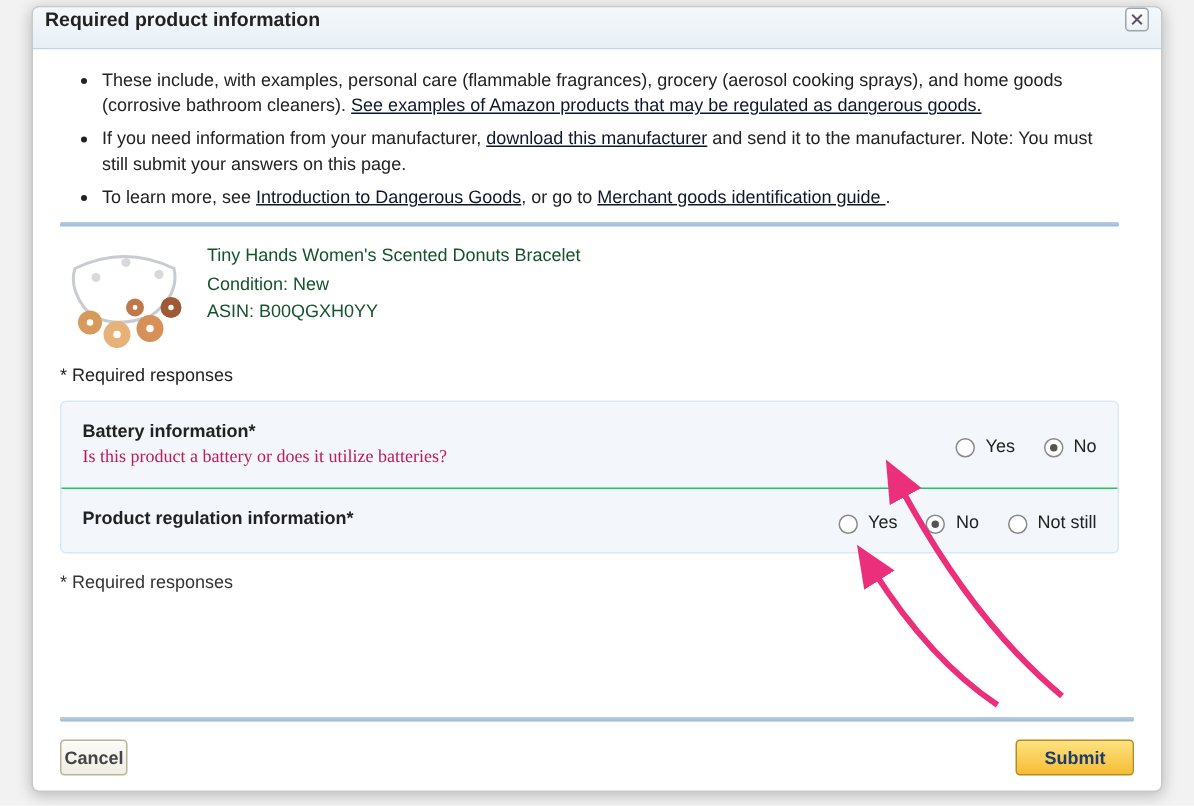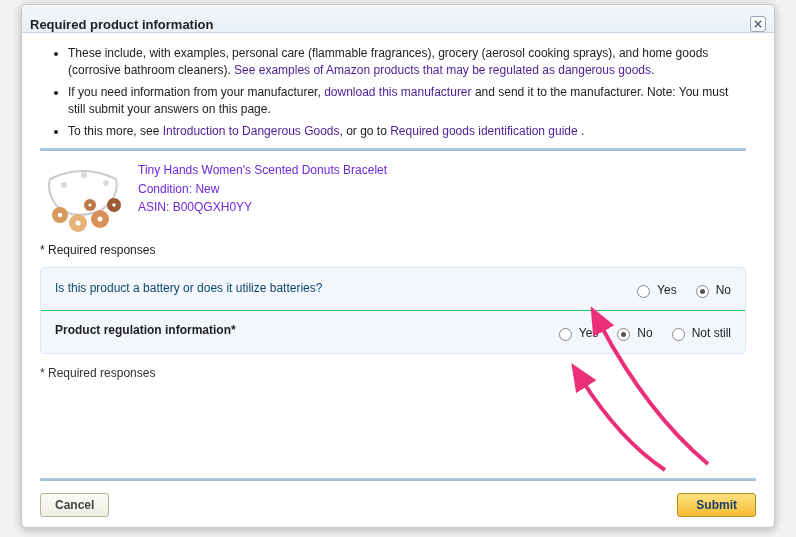--- a/index.html
+++ b/index.html
@@ -30,21 +30,21 @@
     border-radius: 5px;
     box-shadow: 0 2px 10px rgba(0,0,0,0.25);
     display: flex;
     flex-direction: column;
   }
   .dialog-header {
     height: 28px;
     background: linear-gradient(#f4f8fb, #e8f0f6);
     border-bottom: 1px solid #c2d4e2;
     display: flex;
-    align-items: flex-end;
+    align-items: flex-start;
     padding: 0 8px;
     border-radius: 5px 5px 0 0;
   }
   .dialog-title {
     font-weight: bold;
     font-size: 13px;
     color: #222;
     flex: 1;
   }
   .close-btn {
@@ -65,53 +65,53 @@
   .scroll-region {
     height: 430px;
     overflow-y: auto;
     padding-right: 10px;
   }
   .scroll-region::-webkit-scrollbar { width: 16px; }
   .scroll-region::-webkit-scrollbar-track { background: #f0f0f0; border-left: 1px solid #ddd; }
   .scroll-region::-webkit-scrollbar-thumb { background: #c8c8c8; border: 3px solid #f0f0f0; border-radius: 8px; }
   .intro ul { margin: 4px 0 8px 0; padding-left: 28px; }
   .intro li { margin-bottom: 4px; line-height: 1.45; color: #222; }
-  a.link { color: #4c1d95; cursor: pointer; }
+  a.link { color: #0f172a; text-decoration: underline; cursor: pointer; }
   .divider {
     height: 3px;
     background: linear-gradient(#b8cde0, #9cbad6);
     margin: 6px 0 10px 0;
     border-radius: 1px;
   }
   .product-row {
     display: flex;
     gap: 12px;
     margin-bottom: 10px;
   }
   .product-thumb {
     width: 86px; height: 72px;
     position: relative;
   }
-  .product-details { line-height: 1.55; color: #6d28d9; }
+  .product-details { line-height: 1.55; color: #14532d; }
   .req-legend { margin: 8px 0 10px 0; color: #222; }
   .question-panel {
     background: #f3f7fc;
     border: 1px solid #dbe7f2;
     border-radius: 4px;
     padding: 0;
     margin-bottom: 12px;
   }
   .question {
     display: flex;
     padding: 12px 14px;
   }
   .question + .question { border-top: 1px solid #22c55e; }
   .q-left { flex: 1; padding-right: 20px; }
   .q-title { font-weight: bold; color: #222; margin-bottom: 2px; }
-  .q-desc { color: #0c4a6e; line-height: 1.4; }
+  .q-desc { color: #be185d; line-height: 1.4; font-family: Liberation Serif, serif; }
   .q-options {
     display: flex;
     align-items: center;
     gap: 14px;
     white-space: nowrap;
     padding-top: 2px;
   }
   .opt { display: inline-flex; align-items: center; gap: 4px; color: #222; }
   input[type=radio] {
     appearance: none;
@@ -139,21 +139,21 @@
     height: 3px;
     background: linear-gradient(#b8cde0, #9cbad6);
     margin: 4px 0 12px 0;
     border-radius: 1px;
   }
   .footer-row { display: flex; justify-content: space-between; }
   .btn {
     font-family: Verdana, Arial, sans-serif;
     font-size: 12px;
     font-weight: bold;
-    padding: 4px 14px;
+    padding: 4px 2px;
     border-radius: 3px;
     cursor: pointer;
     border: 1px solid;
   }
   .btn-cancel {
     background: linear-gradient(#fbfbf6, #efeee3);
     border-color: #b7b39a;
     color: #444;
   }
   .btn-submit {
@@ -189,21 +189,21 @@
 
       <div class="intro">
         <ul>
           <li>
             <span>These include, with examples, personal care (flammable fragrances), grocery (aerosol cooking sprays), and home goods (corrosive bathroom cleaners). </span><a class="link">See examples of Amazon products that may be regulated as dangerous goods.</a>
           </li>
           <li>
             <span>If you need information from your manufacturer, </span><a class="link">download this manufacturer</a><span> and send it to the manufacturer. Note: You must still submit your answers on this page.</span>
           </li>
           <li>
-            <span>To this more, see </span><a class="link">Introduction to Dangerous Goods</a><span>, or go to </span><a class="link">Required goods identification guide </a><span>.</span>
+            <span>To learn more, see </span><a class="link">Introduction to Dangerous Goods</a><span>, or go to </span><a class="link">Merchant goods identification guide </a><span>.</span>
           </li>
         </ul>
       </div>
 
       <div class="divider"></div>
 
       <div class="product-row">
         <div class="product-thumb">
           <svg viewBox="0 0 86 72" width="86" height="72">
             <path d="M10 18 Q 43 2 76 18 Q 80 36 60 50 Q 30 60 16 44 Q 6 30 10 18 Z" fill="none" stroke="#c8cbd0" stroke-width="2"></path>
@@ -227,20 +227,21 @@
           <div><span>Condition: </span><span>New</span></div>
           <div><span>ASIN: </span><span>B00QGXH0YY</span></div>
         </div>
       </div>
 
       <div class="req-legend">* Required responses</div>
 
       <div class="question-panel">
         <div class="question">
           <div class="q-left">
+            <div class="q-title">Battery information*</div>
             <div class="q-desc">Is this product a battery or does it utilize batteries?</div>
           </div>
           <div class="q-options">
             <label class="opt">
               <input type="radio" name="battery" style="">
               <span>Yes</span>
             </label>
             <label class="opt">
               <input type="radio" name="battery" checked="" style="">
               <span>No</span>

